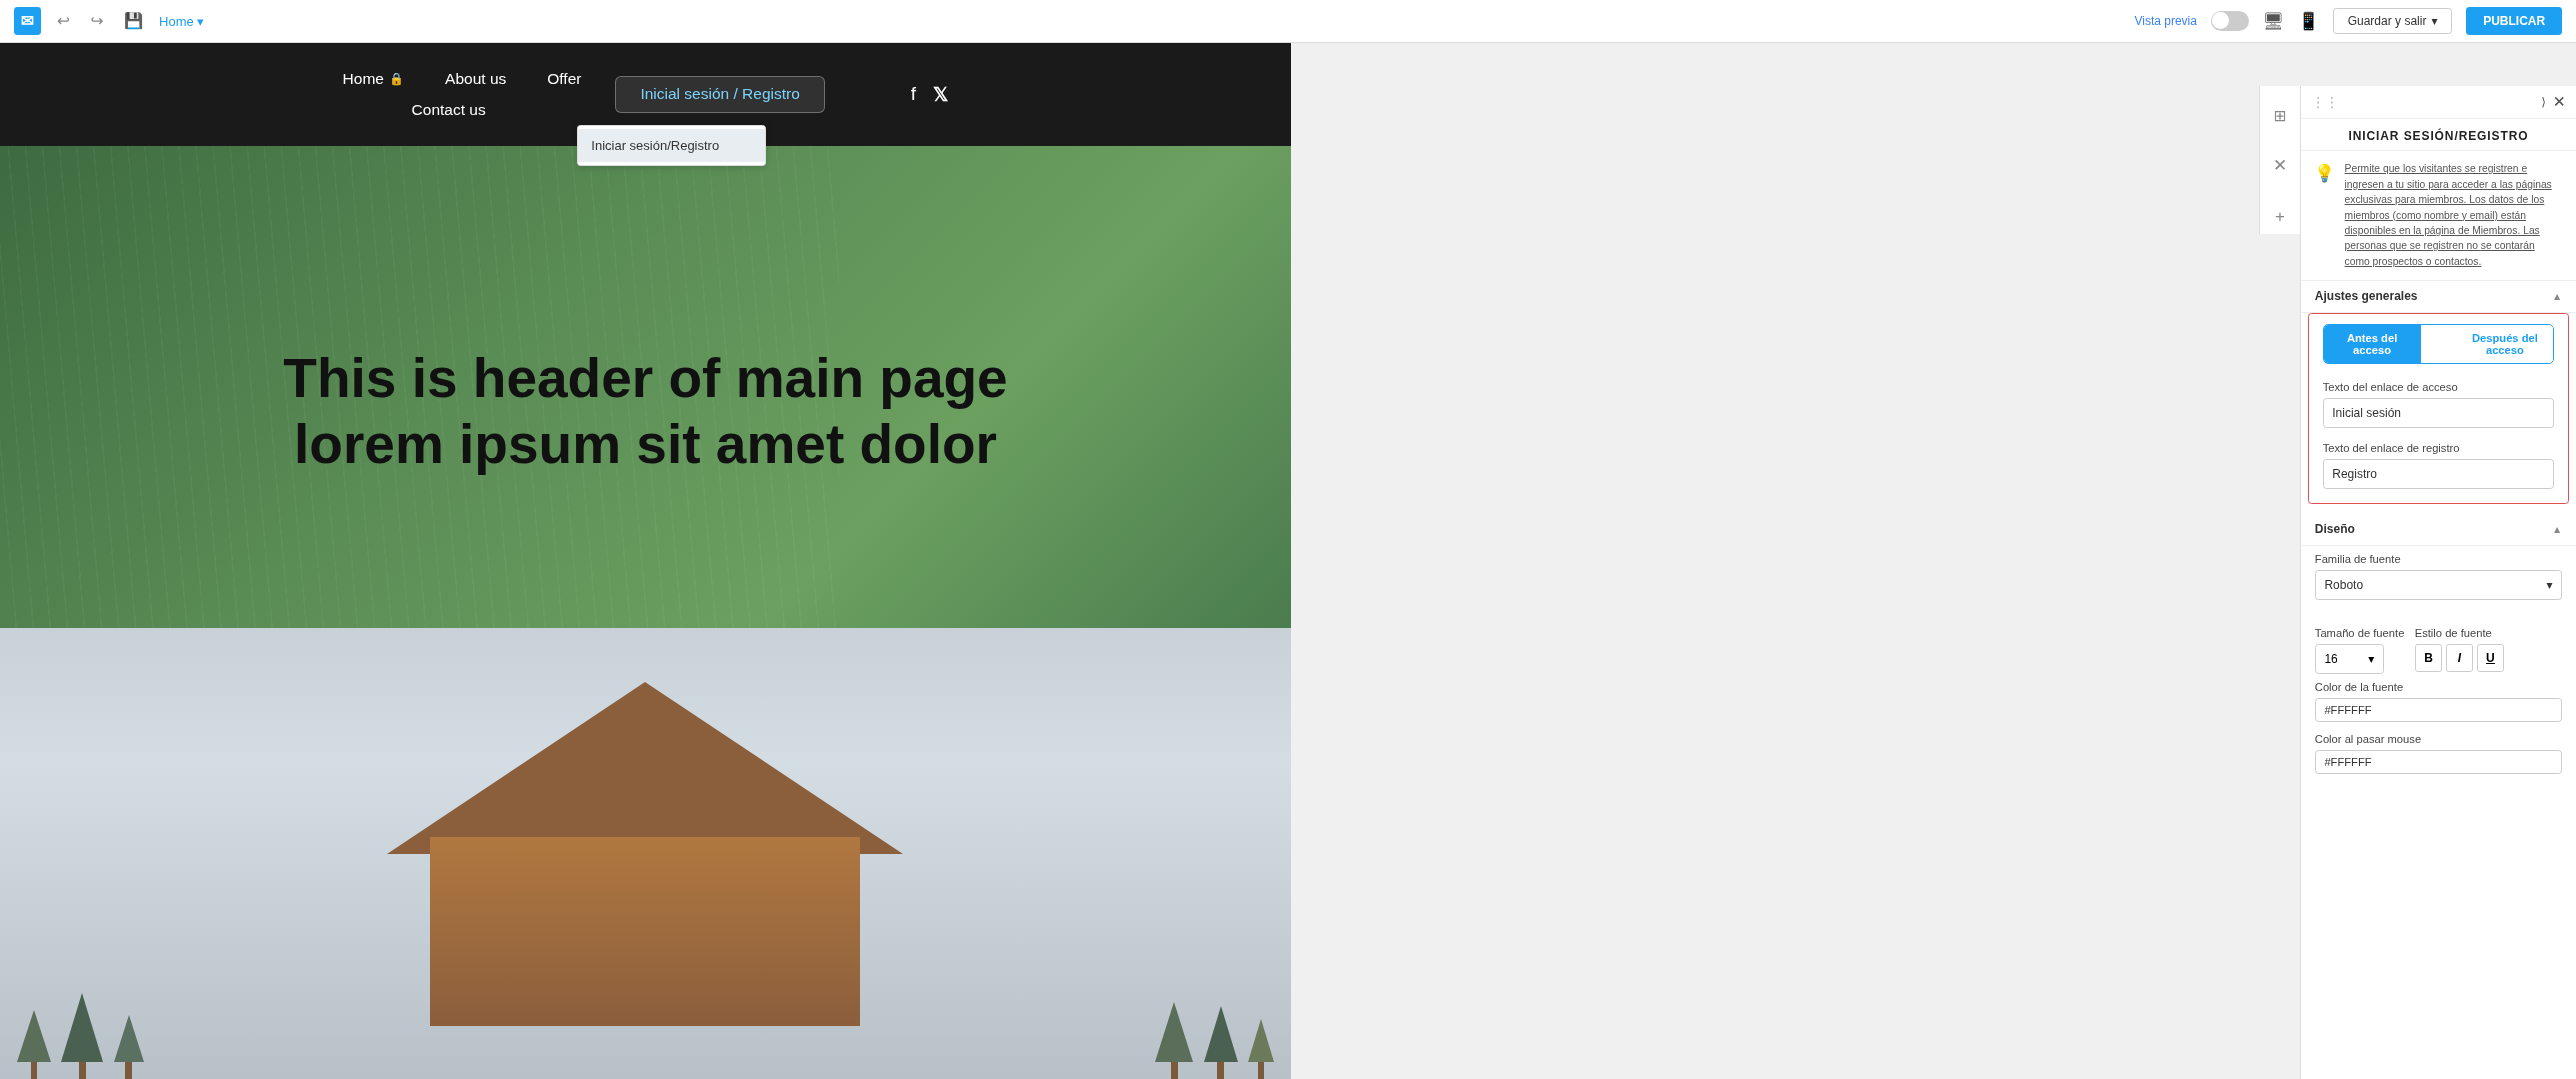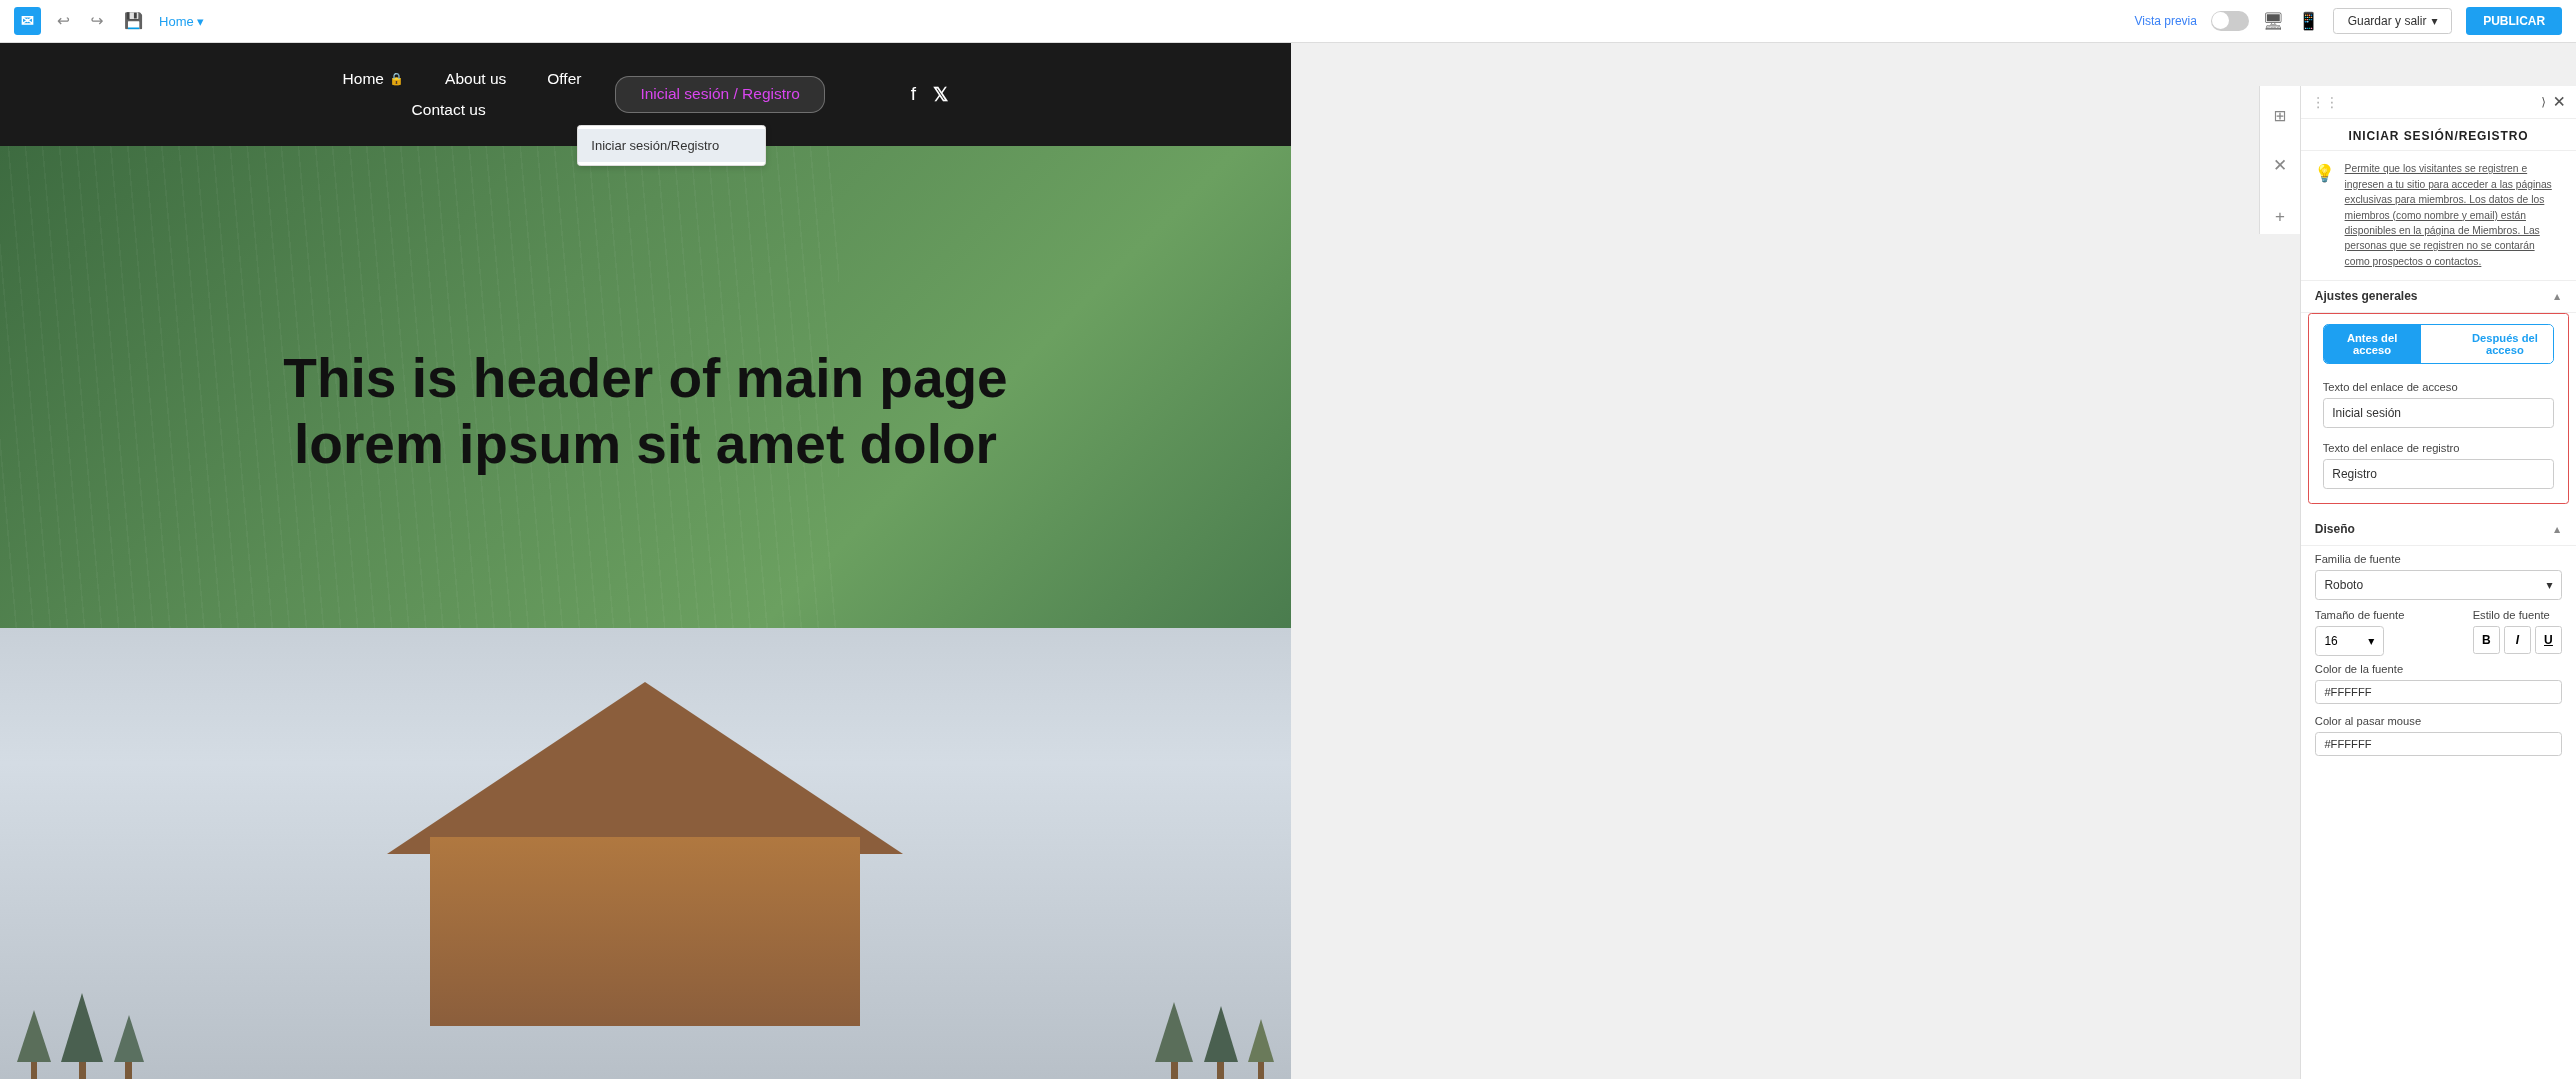--- a/index.html
+++ b/index.html
@@ -79,23 +79,23 @@
       position: relative;
       z-index: 10;
     }
     .nav-link {
       color: #fff; font-size: 15.5px; cursor: pointer; text-decoration: none;
       display: flex; align-items: center; gap: 5.2px;
     }
     .nav-login-btn {
       background: rgba(255,255,255,0.1);
       border: 0.9px solid rgba(255,255,255,0.3);
-      border-radius: 14px;
+      border-radius: 6px;
       padding: 8.6px 24px;
-      color: #d946ef; font-size: 15.5px; cursor: pointer;
+      color: #7dd3fc; font-size: 15.5px; cursor: pointer;
     }
     .nav-social-icon {
       color: white; font-size: 19px; cursor: pointer;
     }
 
     
     #login-dropdown {
       position: absolute;
       top: 82px;
       left: 50%;
@@ -543,21 +543,21 @@
     </div>
 
     <div class="diseno-section">
 
       <span class="diseno-label">Familia de fuente</span>
       <div class="font-family-select">
         <span>Roboto</span>
         <span>▾</span>
       </div>
 
-      <div class="two-col" style="margin-top:9px;justify-content:space-between;">
+      <div class="two-col" style="margin-top:27px;">
         <div>
           <span class="col-label">Tamaño de fuente</span>
           <div class="size-select">
             <span>16</span>
             <span>▾</span>
           </div>
         </div>
         <div>
           <span class="col-label">Estilo de fuente</span>
           <div class="style-buttons">

